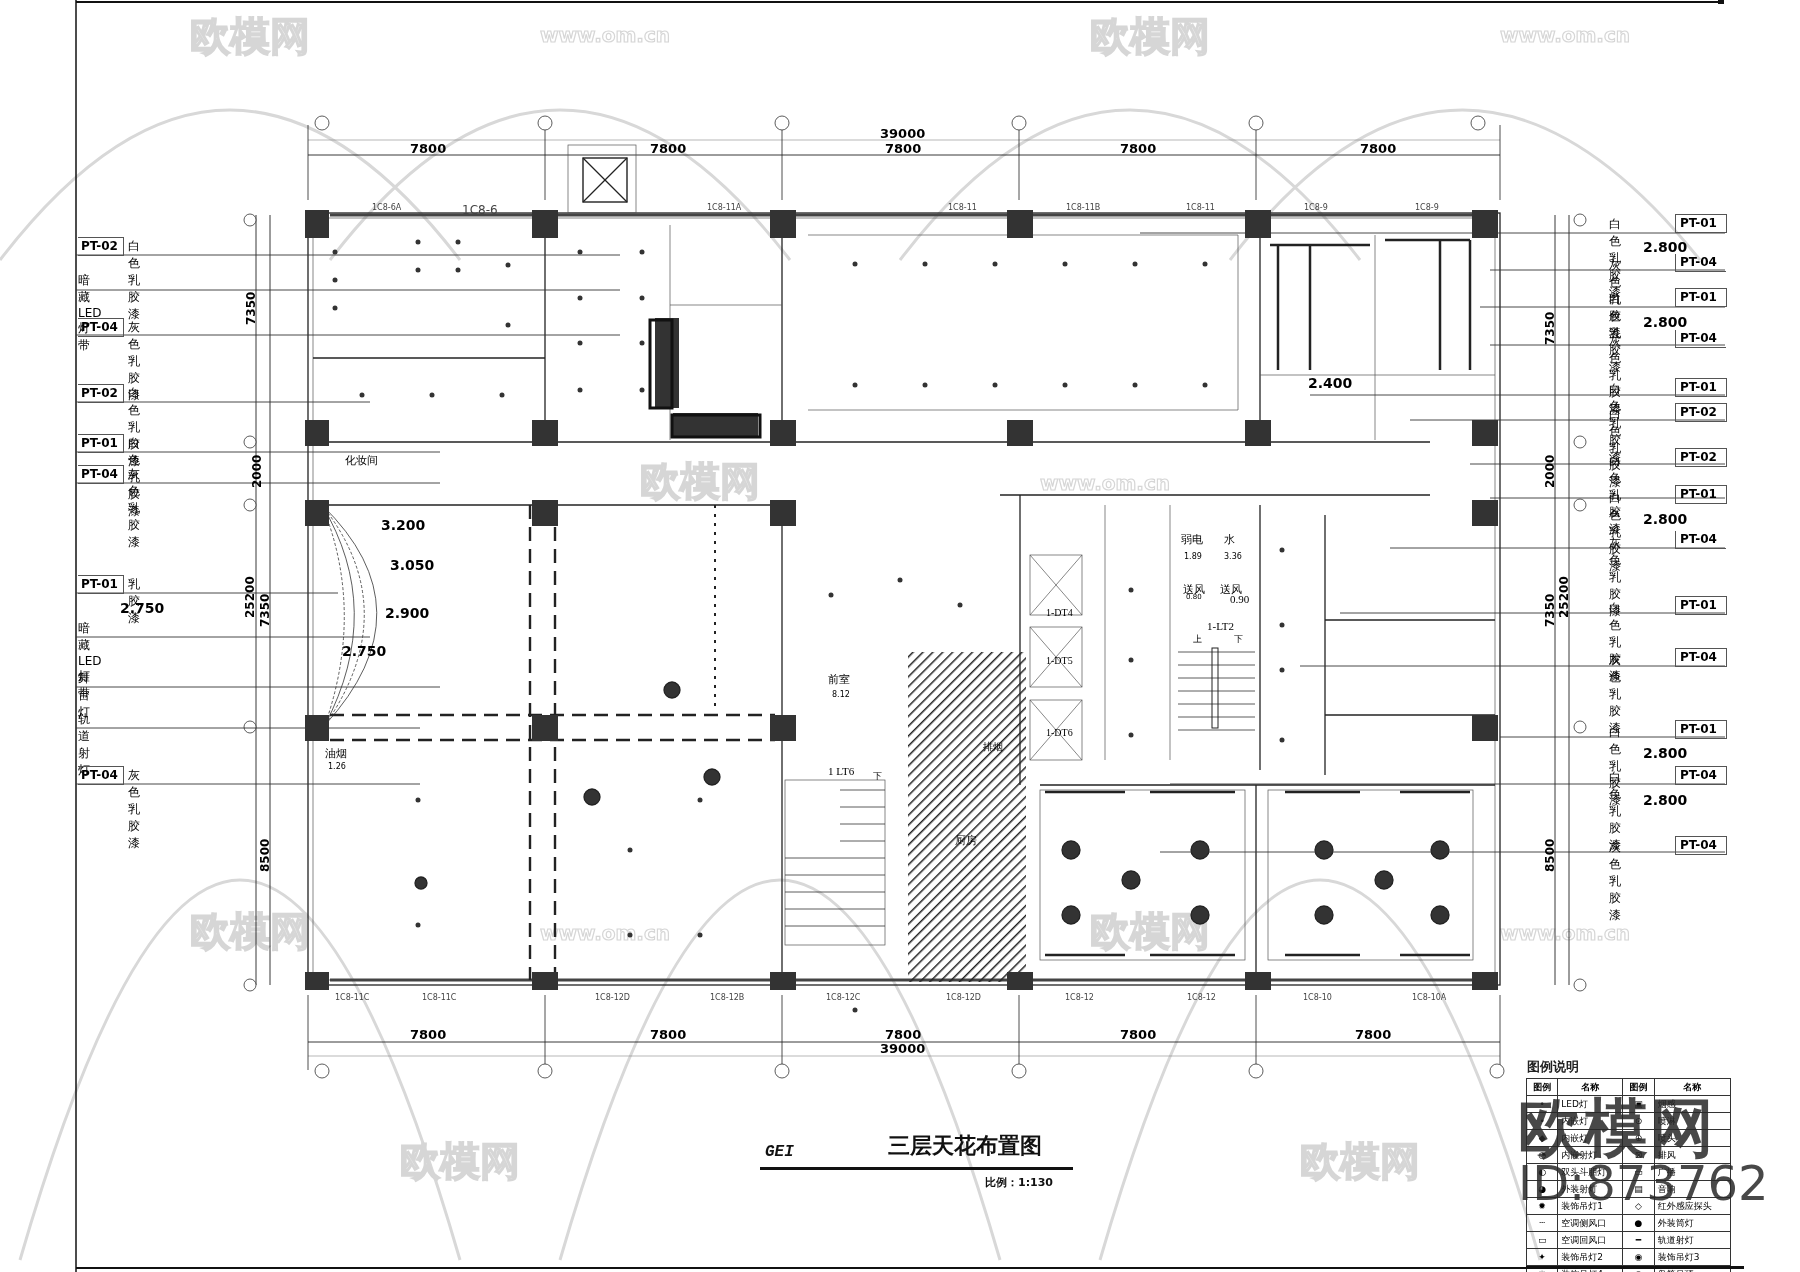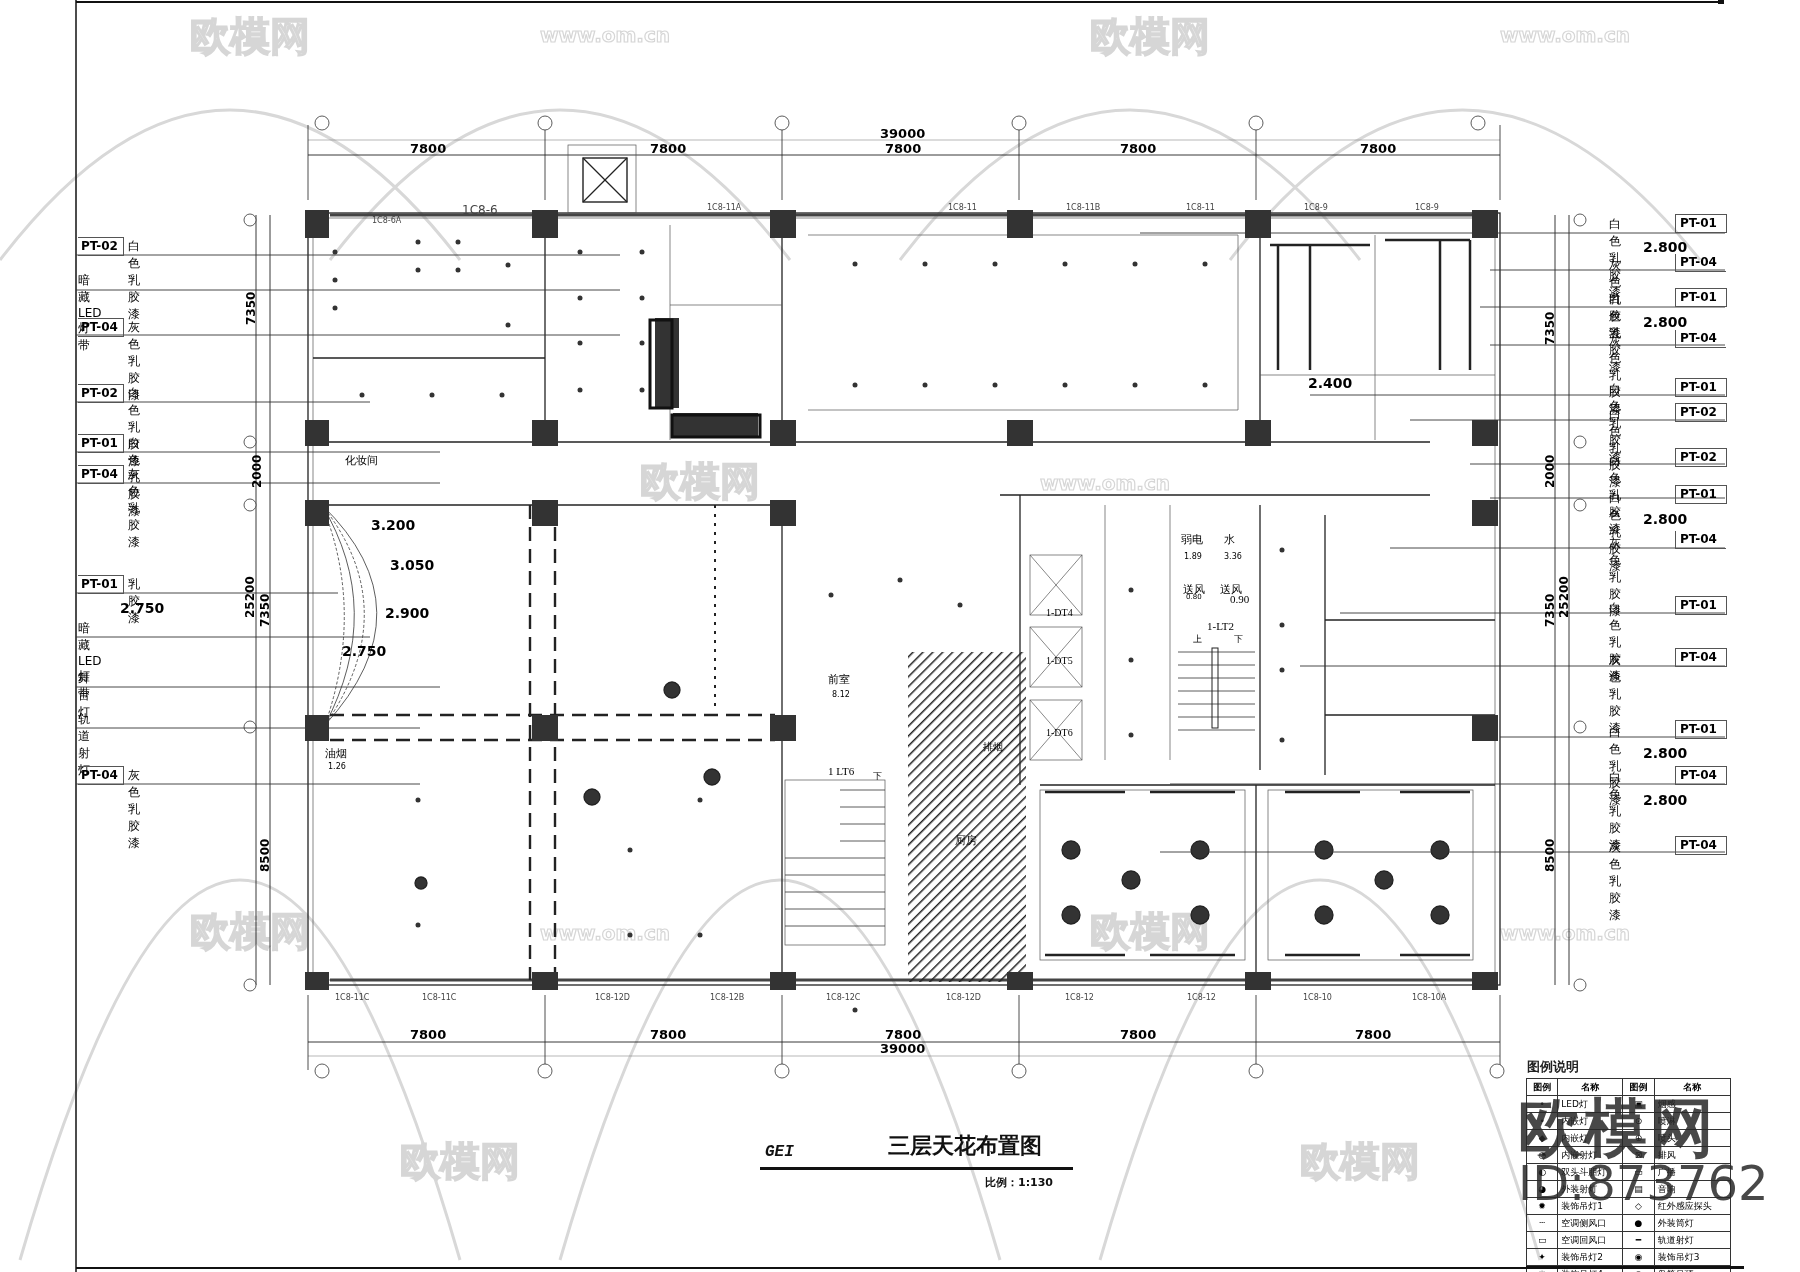--- a/index.html
+++ b/index.html
@@ -394,21 +394,21 @@
 <div style="position:absolute;left:243px;top:618px;font-size:12px;font-weight:bold;transform:rotate(-90deg);transform-origin:left top;">25200</div>
 <div style="position:absolute;left:258px;top:627px;font-size:12px;font-weight:bold;transform:rotate(-90deg);transform-origin:left top;">7350</div>
 <div style="position:absolute;left:258px;top:872px;font-size:12px;font-weight:bold;transform:rotate(-90deg);transform-origin:left top;">8500</div>
 <div style="position:absolute;left:1543px;top:345px;font-size:12px;font-weight:bold;transform:rotate(-90deg);transform-origin:left top;">7350</div>
 <div style="position:absolute;left:1543px;top:488px;font-size:12px;font-weight:bold;transform:rotate(-90deg);transform-origin:left top;">2000</div>
 <div style="position:absolute;left:1543px;top:627px;font-size:12px;font-weight:bold;transform:rotate(-90deg);transform-origin:left top;">7350</div>
 <div style="position:absolute;left:1557px;top:618px;font-size:12px;font-weight:bold;transform:rotate(-90deg);transform-origin:left top;">25200</div>
 <div style="position:absolute;left:1543px;top:872px;font-size:12px;font-weight:bold;transform:rotate(-90deg);transform-origin:left top;">8500</div>
 
 
-<div style="position:absolute;left:372px;top:203px;font-size:8px;color:#444;margin-top:13px;">1C8-6A</div>
+<div style="position:absolute;left:372px;top:203px;font-size:8px;color:#444;">1C8-6A</div>
 <div style="position:absolute;left:462px;top:203px;font-size:12px;color:#444;">1C8-6</div>
 <div style="position:absolute;left:707px;top:203px;font-size:8px;color:#444;">1C8-11A</div>
 <div style="position:absolute;left:948px;top:203px;font-size:8px;color:#444;">1C8-11</div>
 <div style="position:absolute;left:1066px;top:203px;font-size:8px;color:#444;">1C8-11B</div>
 <div style="position:absolute;left:1186px;top:203px;font-size:8px;color:#444;">1C8-11</div>
 <div style="position:absolute;left:1304px;top:203px;font-size:8px;color:#444;">1C8-9</div>
 <div style="position:absolute;left:1415px;top:203px;font-size:8px;color:#444;">1C8-9</div>
 
 
 <div style="position:absolute;left:335px;top:993px;font-size:8px;color:#444;">1C8-11C</div>
@@ -476,21 +476,21 @@
   <div style="position:absolute;left:1675px;top:720px;width:46px;height:17px;border:1px solid #555;font-size:12px;font-weight:bold;line-height:17px;padding-left:4px;">PT-01</div>
   <div style="position:absolute;left:1643px;top:745px;font-size:14px;font-weight:bold;">2.800</div>
   <div style="position:absolute;left:1609px;top:769px;font-size:12px;">白色乳胶漆</div>
   <div style="position:absolute;left:1675px;top:766px;width:46px;height:17px;border:1px solid #555;font-size:12px;font-weight:bold;line-height:17px;padding-left:4px;">PT-04</div>
   <div style="position:absolute;left:1643px;top:792px;font-size:14px;font-weight:bold;">2.800</div>
   <div style="position:absolute;left:1609px;top:839px;font-size:12px;">灰色乳胶漆</div>
   <div style="position:absolute;left:1675px;top:836px;width:46px;height:17px;border:1px solid #555;font-size:12px;font-weight:bold;line-height:17px;padding-left:4px;">PT-04</div>
 </div>
 
 
-<div style="position:absolute;left:371px;top:517px;font-size:14px;font-weight:bold;">3.200</div>
+<div style="position:absolute;left:381px;top:517px;font-size:14px;font-weight:bold;">3.200</div>
 <div style="position:absolute;left:390px;top:557px;font-size:14px;font-weight:bold;">3.050</div>
 <div style="position:absolute;left:385px;top:605px;font-size:14px;font-weight:bold;">2.900</div>
 <div style="position:absolute;left:342px;top:643px;font-size:14px;font-weight:bold;">2.750</div>
 <div style="position:absolute;left:1308px;top:375px;font-size:14px;font-weight:bold;">2.400</div>
 
 
 <div style="position:absolute;left:345px;top:453px;font-size:11px;">化妆间</div>
 <div style="position:absolute;left:828px;top:672px;font-size:11px;">前室</div>
 <div style="position:absolute;left:832px;top:690px;font-size:8px;">8.12</div>
 <div style="position:absolute;left:828px;top:765px;font-size:11px;font-family:'Liberation Serif',serif;">1 LT6</div>

